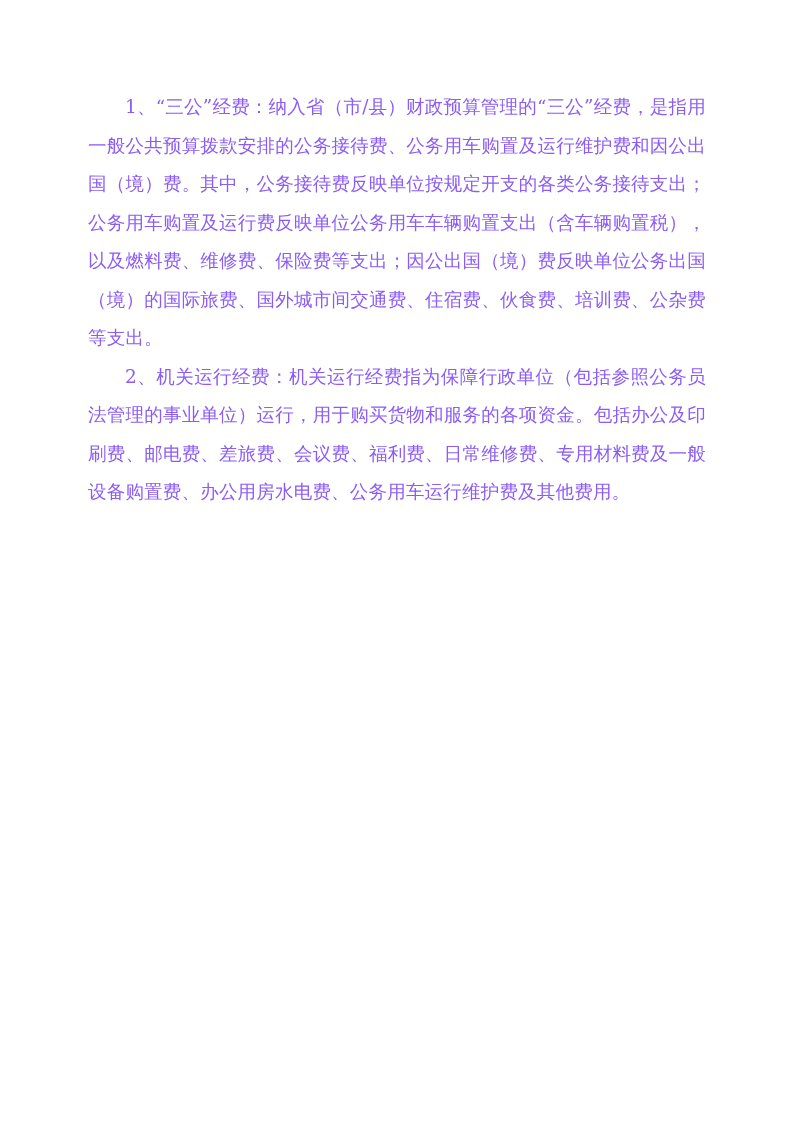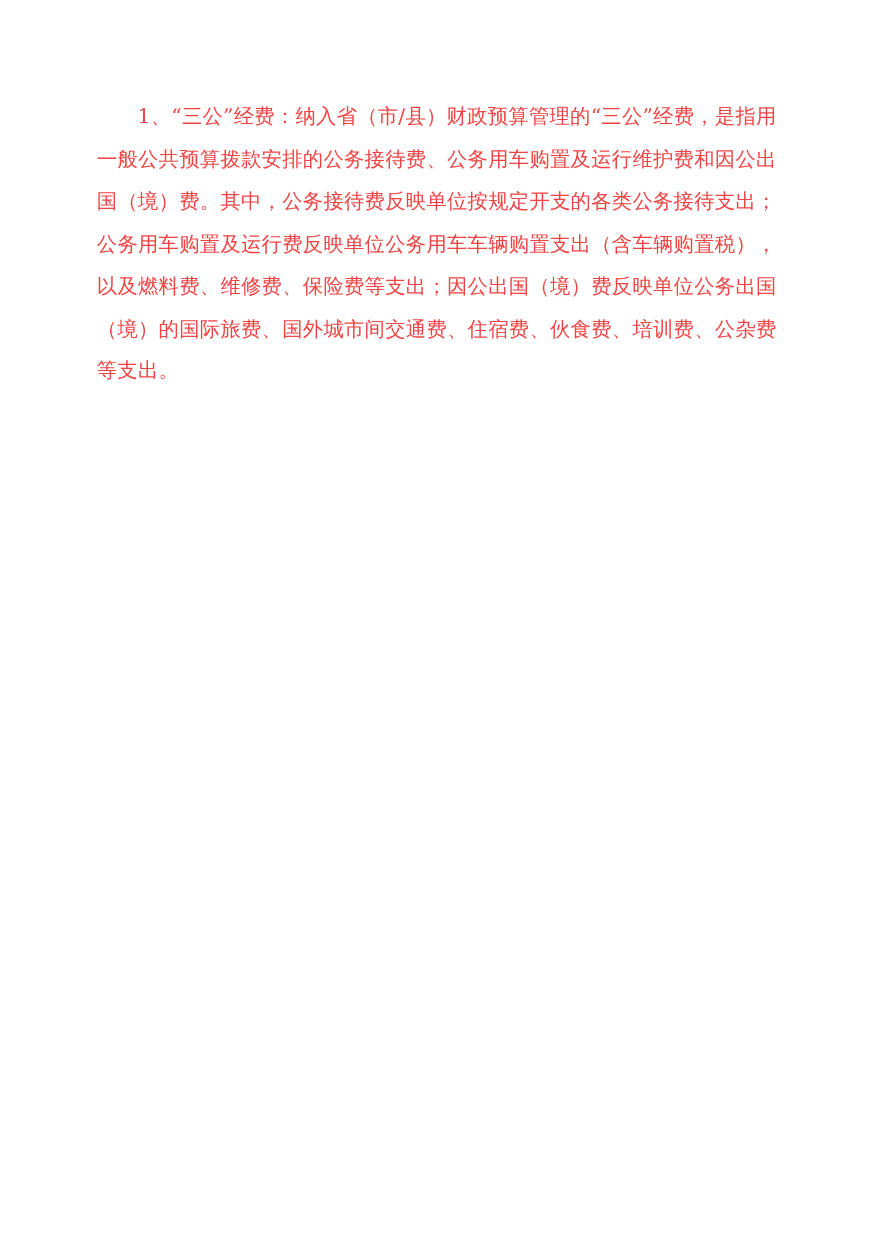--- a/index.html
+++ b/index.html
@@ -19,31 +19,32 @@
   .content {
     position: absolute;
     left: 88px;
     top: 88px;
     width: 618px;
   }
   .para {
     font-family: "DejaVu Serif", "Liberation Serif", serif;
     font-size: 18.5px;
     line-height: 38.5px;
-    color: #ef4444;
+    color: #8b5cf6;
     text-align: justify;
     text-justify: inter-character;
     text-indent: 2em;
     margin: 0 0 0 0;
     letter-spacing: 0.2px;
   }
   .para + .para {
     margin-top: 0;
   }
 </style>
 </head>
 <body>
 
 <div class="page">
   <div class="content">
     <p class="para">1、“三公”经费：纳入省（市/县）财政预算管理的“三公”经费，是指用一般公共预算拨款安排的公务接待费、公务用车购置及运行维护费和因公出国（境）费。其中，公务接待费反映单位按规定开支的各类公务接待支出；公务用车购置及运行费反映单位公务用车车辆购置支出（含车辆购置税），以及燃料费、维修费、保险费等支出；因公出国（境）费反映单位公务出国（境）的国际旅费、国外城市间交通费、住宿费、伙食费、培训费、公杂费等支出。</p>
+    <p class="para">2、机关运行经费：机关运行经费指为保障行政单位（包括参照公务员法管理的事业单位）运行，用于购买货物和服务的各项资金。包括办公及印刷费、邮电费、差旅费、会议费、福利费、日常维修费、专用材料费及一般设备购置费、办公用房水电费、公务用车运行维护费及其他费用。</p>
   </div>
 </div>
 
 </body></html>

